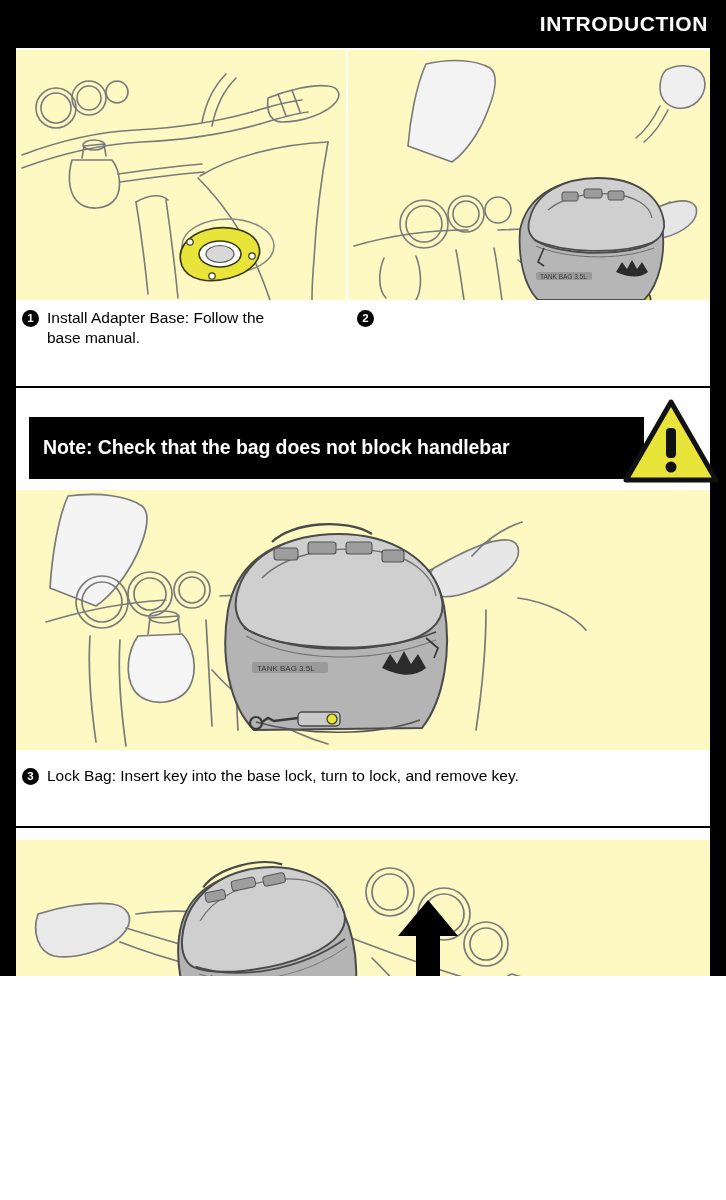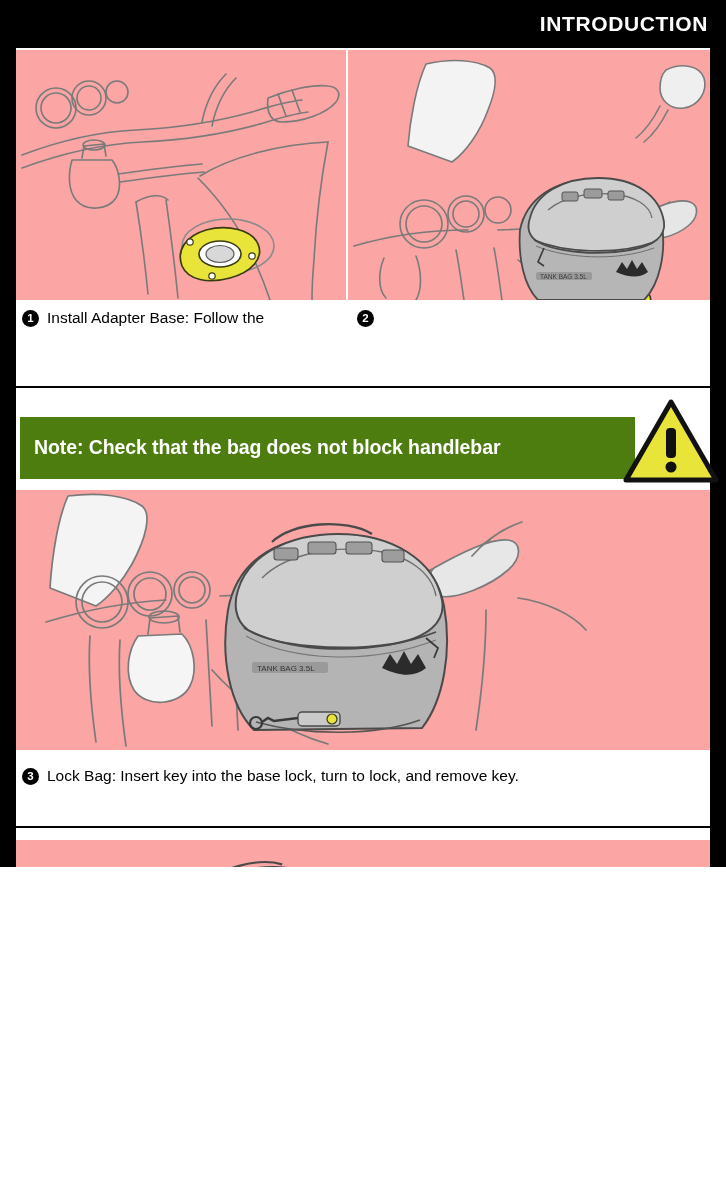--- a/index.html
+++ b/index.html
@@ -4,21 +4,21 @@
 <style>
   * { box-sizing: border-box; }
   html, body {
     margin: 0; padding: 0;
     width: 726px; height: 1200px;
     background: #ffffff;
     font-family: "Liberation Sans", sans-serif;
   }
   .page {
     position: relative;
-    width: 726px; height: 867px;
+    width: 726px; height: 976px;
     background: #ffffff;
     overflow: hidden;
   }
   
   .header-bar {
     position: absolute;
     top: 0; left: 0;
     width: 726px; height: 48px;
     background: #000000;
   }
@@ -43,21 +43,21 @@
   }
   .footer-bar {
     position: absolute;
     left: 0; bottom: 0;
     width: 726px; height: 26px;
     background: #000000;
   }
   
   .illus {
     position: absolute;
-    background: #fca5a5;
+    background: #fef9c3;
     overflow: hidden;
   }
   .illus svg { display: block; }
 
   
   .caption {
     position: absolute;
     display: flex;
     align-items: flex-start;
     font-size: 15.5px;
@@ -76,23 +76,23 @@
     align-items: center;
     justify-content: center;
     margin-right: 8px;
     margin-top: 2px;
   }
   .cap-text { display: block; }
 
   
   .note-band {
     position: absolute;
-    left: 20px; top: 417px;
+    left: 29px; top: 417px;
     width: 615px; height: 62px;
-    background: #4d7c0f;
+    background: #000000;
     display: flex;
     align-items: center;
   }
   .note-text {
     color: #ffffff;
     font-size: 19.5px;
     font-weight: bold;
     line-height: 1.12;
     padding: 0 14px;
     letter-spacing: -0.1px;
@@ -233,20 +233,21 @@
         <rect x="188" y="222" width="56" height="8" rx="2" fill="#9a9a9a"></rect>
         <text x="192" y="229" font-family="Liberation Sans, sans-serif" font-size="6.5" fill="#3a3a3a">TANK BAG 3.5L</text>
       </g>
     </svg>
   </div>
 
   <div class="caption" style="left:22px; top:308px; width:316px;">
     <span class="bullet">1</span>
     <span>
       <span class="cap-text">Install Adapter Base: Follow the</span>
+      <span class="cap-text">base manual.</span>
     </span>
   </div>
 
   <div class="caption" style="left:357px; top:308px; width:350px;">
     <span class="bullet">2</span>
   </div>
 
   <div class="hline" style="left:16px; top:386px; width:694px;"></div>
 
   <div class="note-band">

